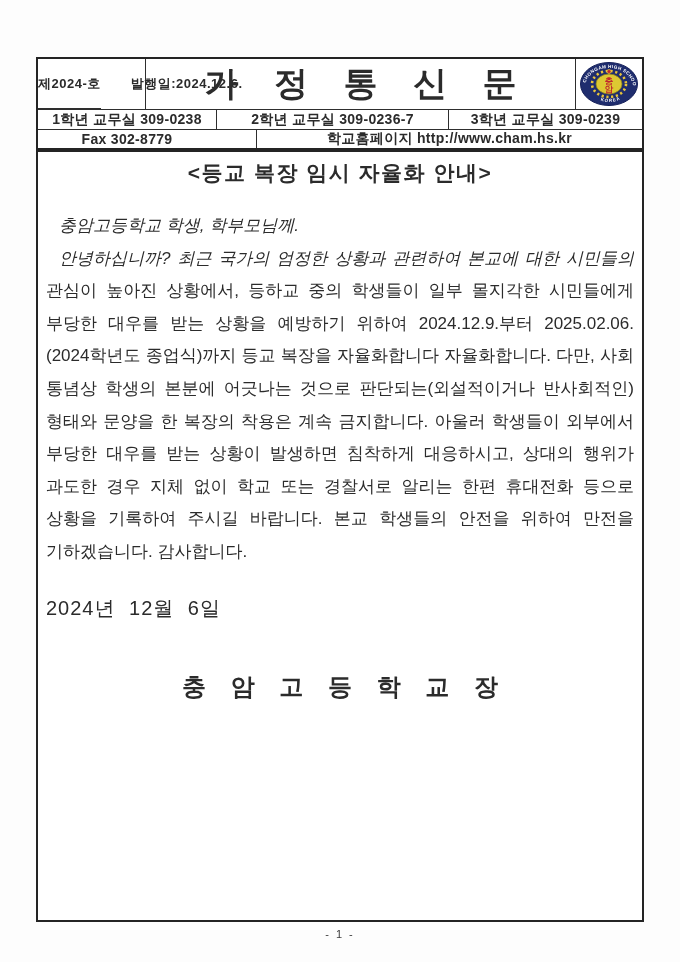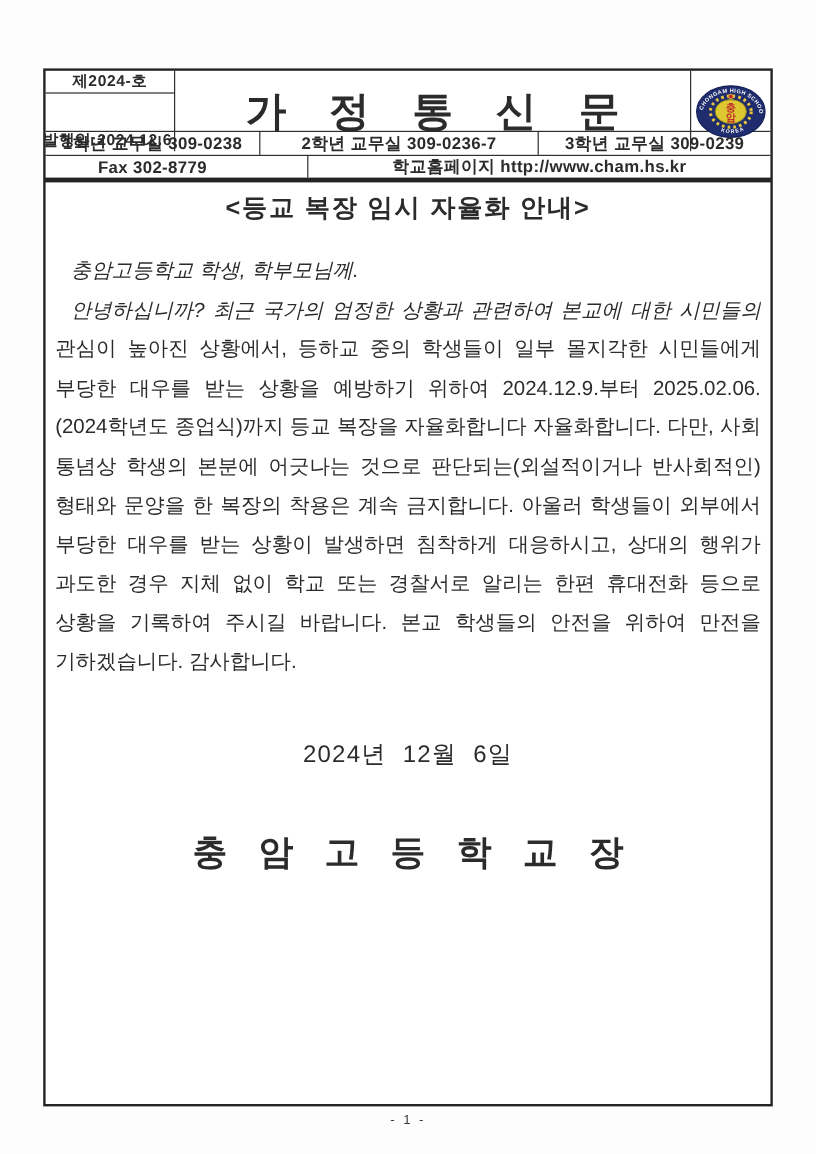--- a/index.html
+++ b/index.html
@@ -18,21 +18,21 @@
     left: 36px; top: 57px;
     width: 608px;
     border: 2px solid #242424;
     background: #fff;
   }
   .header-top {
     display: grid;
     grid-template-columns: 107px 1fr 66px;
     height: 50px;
   }
-  .header-left { display: flex; flex-direction: column; gap: 30px; }
+  .header-left { display: flex; flex-direction: row; gap: 30px; }
   .doc-number, .issue-date {
     flex: 1;
     display: flex; align-items: center; justify-content: center;
     font-size: 13px; font-weight: 600; letter-spacing: 0.5px;
     white-space: nowrap;
   }
   .doc-number { border-bottom: 1.5px solid #2e2e2e; }
   .newsletter-title {
     border-left: 1.5px solid #2e2e2e;
     border-right: 1.5px solid #2e2e2e;
@@ -92,30 +92,29 @@
     white-space: nowrap;
   }
   .bline.just {
     white-space: normal;
     text-align: justify;
     text-align-last: justify;
   }
   .bline.indent { padding-left: 13px; font-style: italic; }
 
   .notice-date {
-    margin-top: 46px;
-    text-align: center;
+    margin-top: 26px;
     font-size: 20px;
     word-spacing: 7px;
     letter-spacing: 1px;
   }
   .notice-signature {
     margin-top: 49px;
     text-align: center;
-    font-size: 29px;
+    font-size: 24px;
     font-weight: 600;
     letter-spacing: 9px;
     text-indent: 9px;
     white-space: nowrap;
   }
 
   
   .page-number {
     position: absolute;
     left: 0; top: 928px; width: 100%;

